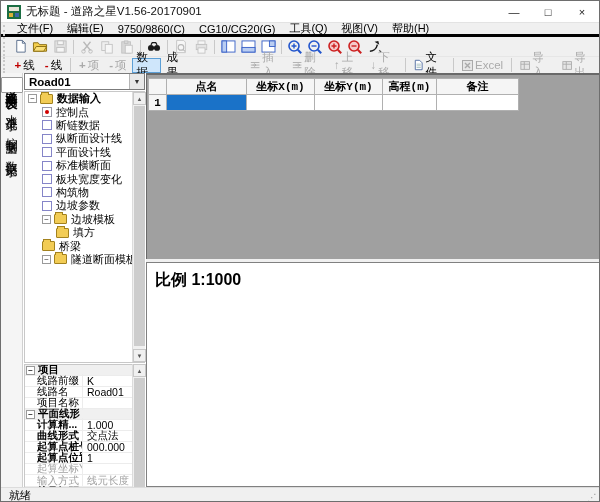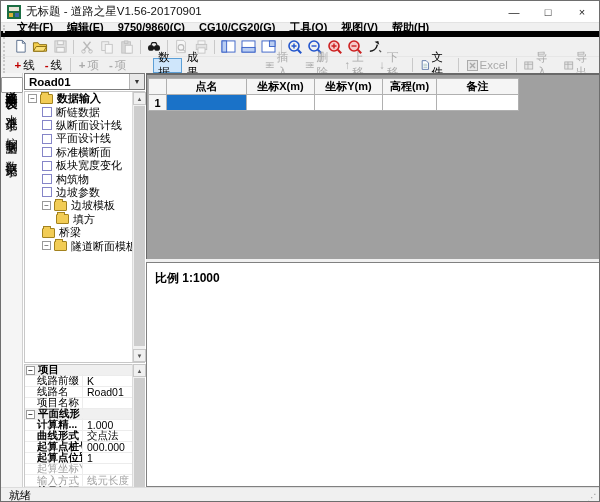--- a/index.html
+++ b/index.html
@@ -12,33 +12,33 @@
   
   #titlebar { position:absolute; left:0; top:0; width:100%; height:22px; background:#ffffff;
     display:flex; align-items:center; border-bottom:1px solid #e3e3e3;}
   #appicon { width:14px; height:14px; margin:0 5px 0 6px; }
   #titletext { font-size:11.5px; color:#111;text-align:center; }
   #wincontrols { margin-left:auto; display:flex; height:100%; }
   .wbtn { width:34px; height:100%; display:flex; align-items:center; justify-content:center;
     font-size:11px; color:#222; }
   
   #menubar { position:absolute; left:0; top:22px; width:100%; height:14px; background:#f0f0f0;
-    display:flex; align-items:flex-start; font-size:11px; border-bottom:6px solid #000000;font-weight:bold;}
+    display:flex; align-items:flex-start; font-size:11px; border-bottom:3px solid #000000;}
   .grip { width:5px; height:100%; border-left:2px dotted #c9c9c9; margin:2px 2px 2px 2px;}
   .menuitem { padding:0 7px; height:100%; display:flex; align-items:center; }
   
   #toolbar1 { position:absolute; left:0; top:36px; width:100%; height:20px; background:#f0f0f0;
     display:flex; align-items:center; border-bottom:1px solid #e6e6e6;}
   .tbico { width:20px; height:18px; display:flex; align-items:center; justify-content:center; }
   .tsep { width:1px; height:14px; background:#c9c9c9; margin:0 3px; }
   
   #toolbar2 { position:absolute; left:0; top:56px; width:100%; height:16px; background:#f0f0f0;
     display:flex; align-items:center; font-size:11.5px; }
   .t2btn { padding:0 4px; height:15px; display:flex; align-items:center; gap:2px; border:1px solid transparent; }
-  .t2btn.checked { background:#cfe6fb; border:1px solid #5c9fd6;margin-left:22px; }
+  .t2btn.checked { background:#cfe6fb; border:1px solid #5c9fd6; }
   .t2btn .plus { color:#c00000; font-weight:bold; }
   .t2btn.dis, .t2btn.dis .plus, .t2btn.dis span { color:#aaaaaa !important; }
   .miniico { display:inline-block; }
   
   #tabstrip { position:absolute; left:0; top:72px; width:22px; height:414px; background:#f5f5f5;
     border-right:1px solid #d0d0d0; display:flex; flex-direction:column; align-items:center; padding-top:4px;}
   .vtab { writing-mode:vertical-rl; text-orientation:upright; font-size:12px; letter-spacing:2px;
     padding:3px 1px; margin-bottom:9px; color:#000; line-height:18px;}
   .vtab.active { background:#ffffff; border:1px solid #9a9a9a; border-radius:1px; font-weight:bold; }
   
@@ -78,33 +78,33 @@
   .prow.cat { background:#f0f0f0; font-weight:bold; }
   .pexp { width:9px; height:9px; border:1px solid #9a9a9a; background:#fff; font-size:8px; line-height:7px;
     text-align:center; margin:0 3px 0 1px; color:#333; flex:0 0 auto;}
   .plabel { width:58px; padding-left:12px; overflow:hidden; white-space:nowrap; flex:0 0 auto; border-right:1px solid #ececec; }
   .cat .plabel { width:auto; padding-left:0; border-right:none;}
   .pval { flex:1; padding-left:4px; overflow:hidden; white-space:nowrap; }
   .prow.dis .plabel, .prow.dis .pval { color:#a0a0a0; }
   .plabel.b { font-weight:bold; }
   
   #tablepanel { position:absolute; left:145px; top:72px; width:455px; height:186px; background:#a0a0a0;
-    border-top:2px solid #696969; border-left:1px solid #696969; }
+    border-top:2px solid #696969; border-left:1px solid #696969;font-family:Liberation Mono, monospace; }
   #datatable { position:absolute; left:1px; top:3px; border-collapse:collapse; }
   #datatable td { border:1px solid #b0b0b0; background:#f5f5f5; height:16px; font-size:11px;
     text-align:center; font-weight:bold; padding:0; }
   #datatable tr.hdr td { background:#f5f5f5; }
   #datatable tr.r1 td { background:#ffffff; font-weight:normal; }
   #datatable tr.r1 td.rowhdr { background:#f5f5f5; font-weight:bold; }
   #datatable td.c0 { width:18px; } #datatable td.c1 { width:80px; } #datatable td.c2 { width:68px;text-align:center; }
   #datatable td.c3 { width:68px; } #datatable td.c4 { width:54px; } #datatable td.c5 { width:82px;text-align:center; }
   #datatable td.sel { background:#1a72c8 !important; }
   #drawpanel { position:absolute; left:145px; top:261px; width:455px; height:225px; background:#ffffff;
     border:1px solid #808080; }
-  #scaletext { font-weight:bold; font-size:12px; padding:7px 0 0 8px; }
+  #scaletext { font-weight:bold; font-size:16px; padding:7px 0 0 8px; }
   
   #statusbar { position:absolute; left:0; top:486px; width:100%; height:16px; background:#f0f0f0;
     border-top:1px solid #dcdcdc; display:flex; align-items:center; font-size:11px; }
   #statustext { padding-left:8px; }
   #resizegrip { margin-left:auto; margin-right:2px; color:#9a9a9a; font-size:10px; align-self:flex-end; }
   svg { display:block; }
   .disico { opacity:.45; filter:grayscale(1); }
 </style>
 </head>
 <body>
@@ -353,20 +353,24 @@
     <div id="roadcombo">
       <span class="cval">Road01</span>
       <span class="cbtn">▼</span>
     </div>
 
     <div id="tree">
       <div class="titem lvl0">
           <span class="texp">−</span>
           <span class="ico-folder"></span>
           <span class="tbold">数据输入</span>
+        </div>
+      <div class="titem lvl1">
+          <span class="ico-radio"></span>
+          <span>控制点</span>
         </div>
       <div class="titem lvl1">
           <span class="ico-box"></span>
           <span>断链数据</span>
         </div>
       <div class="titem lvl1">
           <span class="ico-box"></span>
           <span>纵断面设计线</span>
         </div>
       <div class="titem lvl1">

